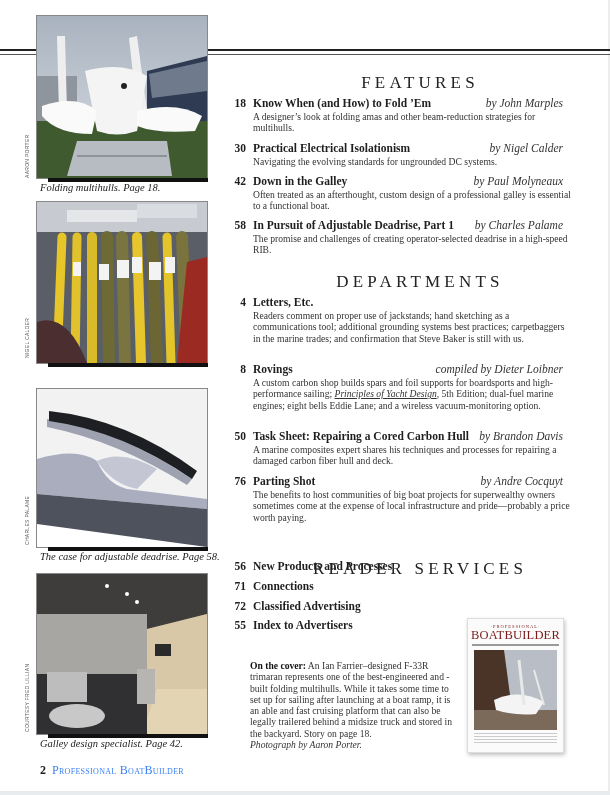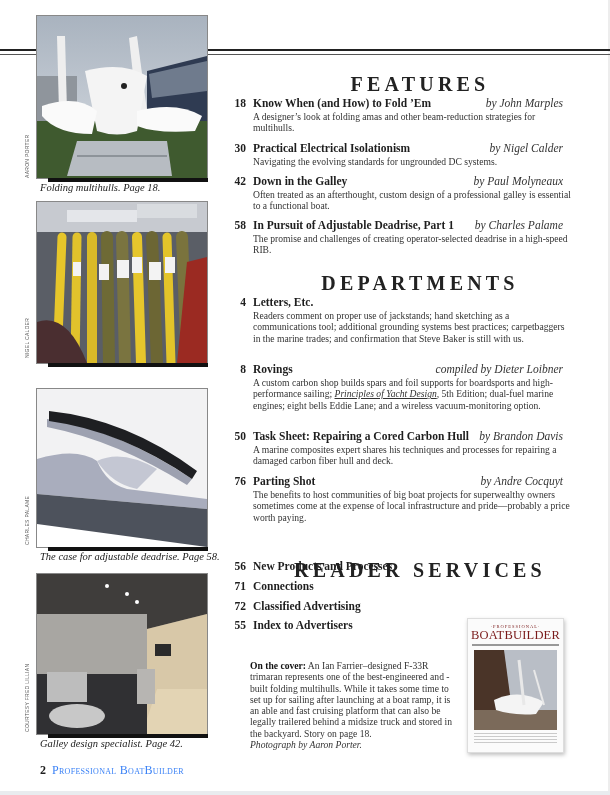--- a/index.html
+++ b/index.html
@@ -14,21 +14,21 @@
   .top-rule::after { content: ""; position: absolute; left: 0; right: 0; top: 1px; height: 1px; background: #fff; }
 
   .photo-col { position: absolute; left: 0; top: 0; width: 215px; }
   .photo { position: absolute; left: 36px; width: 170px; overflow: hidden; border: 1px solid #888; }
   .photo-shadow { position: absolute; left: 48px; width: 160px; height: 4px; background: #111; }
   .credit { position: absolute; left: 24px; font-family: "Liberation Sans", sans-serif; font-size: 5px;
     letter-spacing: 0.3px; color: #555; transform: rotate(-90deg); transform-origin: left top; white-space: nowrap; }
   .caption { position: absolute; left: 40px; font-style: italic; font-size: 10.5px; color: #222; white-space: nowrap; }
 
   .section-title { position: absolute; left: 230px; width: 380px; text-align: center;
-    font-weight: bold; font-size: 20px; letter-spacing: 4.2px; color: #222; }
+    font-weight: normal; font-size: 17px; letter-spacing: 4.2px; color: #222; }
   .entry { position: absolute; left: 230px; width: 335px; }
   .entry .num { position: absolute; left: 0; top: 0; width: 16px; text-align: right; font-weight: bold; font-size: 11.5px; }
   .entry .title { position: absolute; left: 23px; top: 0; font-weight: bold; font-size: 11.5px; white-space: nowrap; }
   .entry .byline { position: absolute; right: 2px; top: 0; font-style: italic; font-size: 11.5px; white-space: nowrap; color: #333; }
   .entry .desc { position: absolute; left: 23px; top: 14px; width: 320px; font-size: 9.6px; line-height: 11.4px; color: #333; }
   .entry .desc i { font-style: italic; text-decoration: underline; }
 
   .rs-item { position: absolute; left: 230px; font-weight: bold; font-size: 11.5px; white-space: nowrap; }
   .rs-item .num { display: inline-block; width: 16px; text-align: right; margin-right: 7px; }
 

